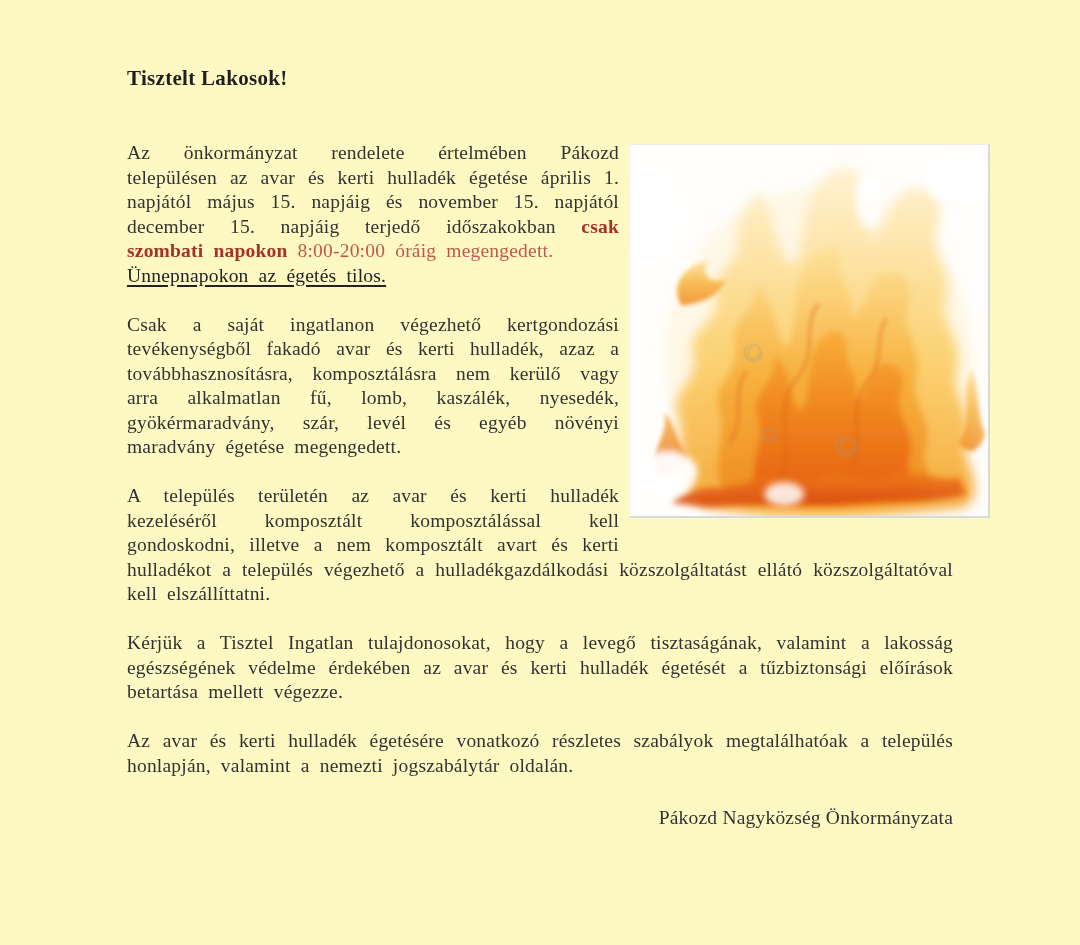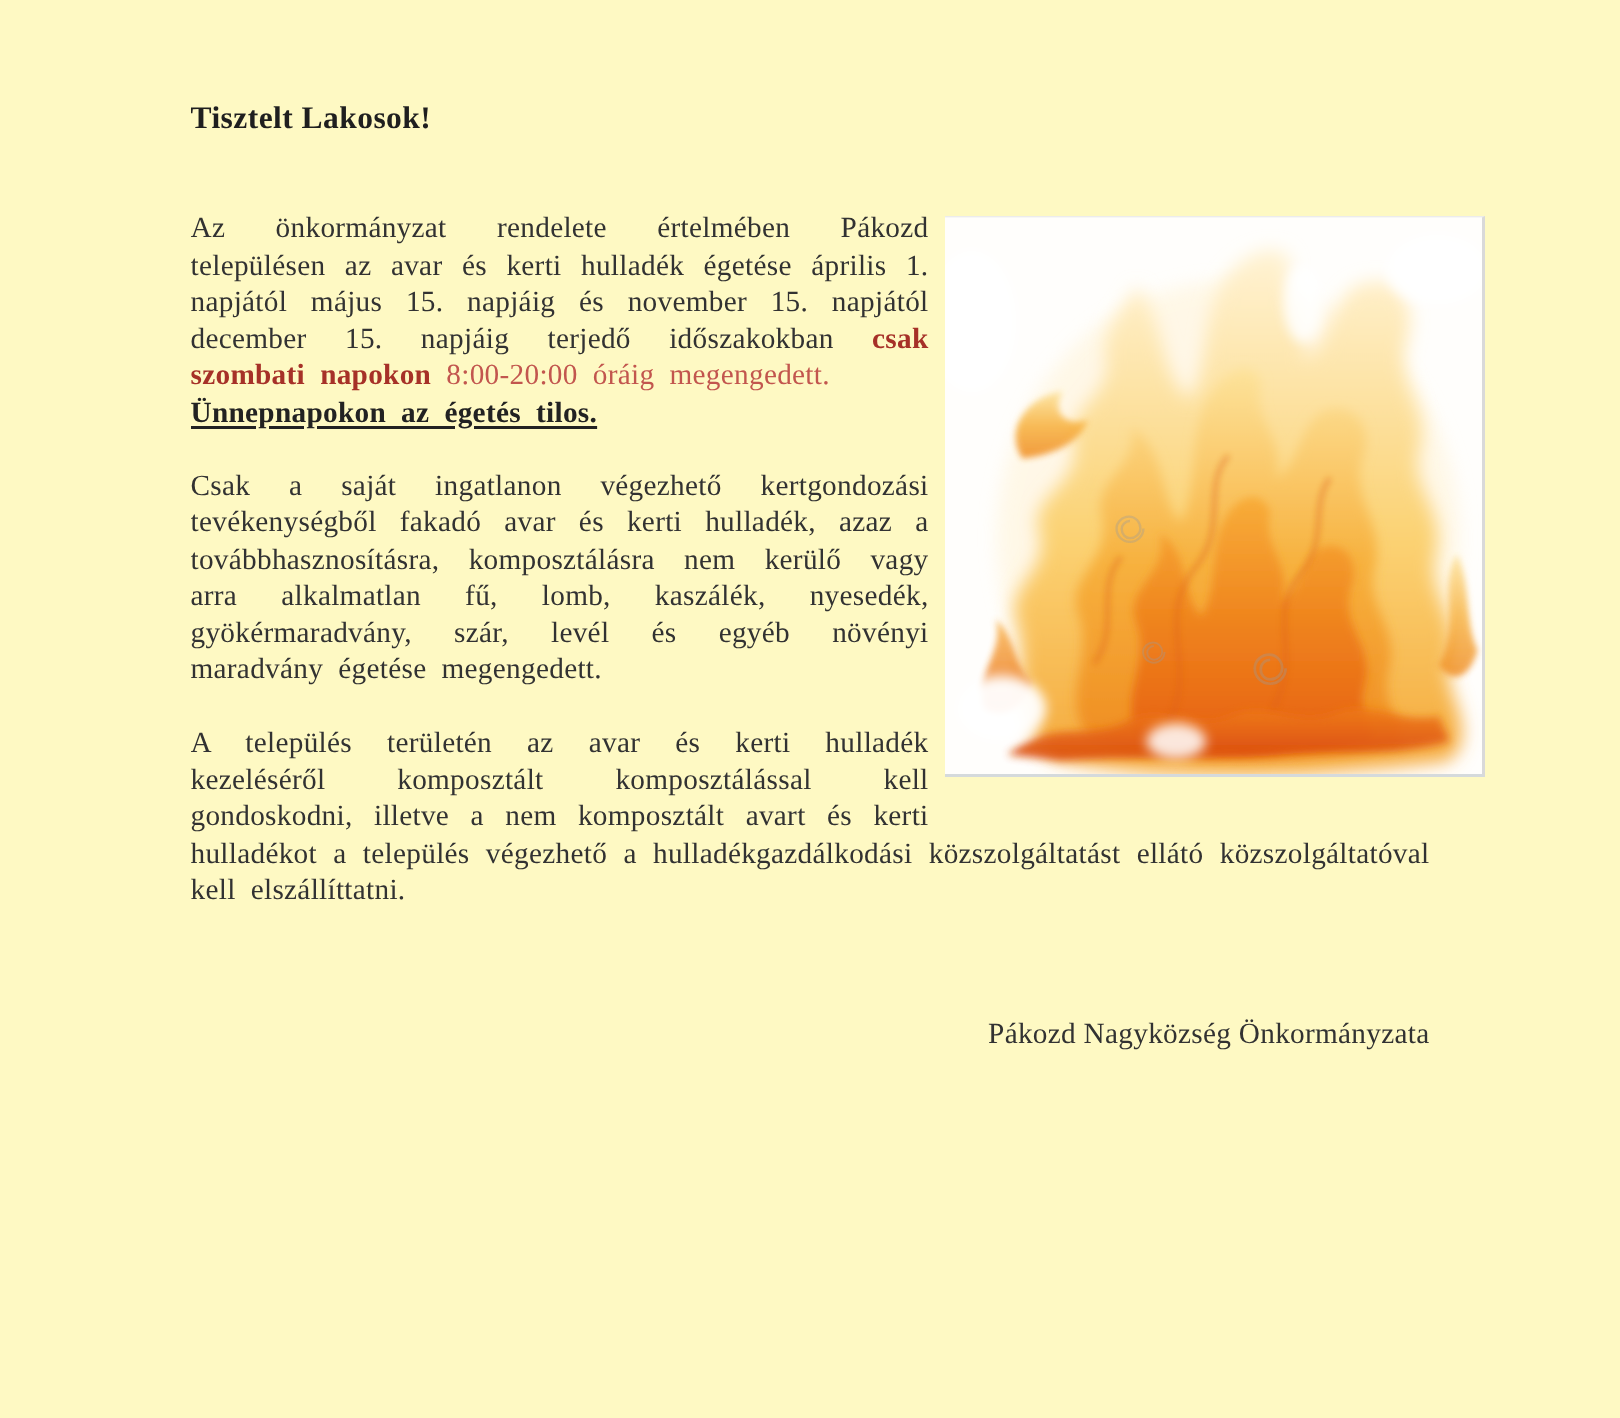--- a/index.html
+++ b/index.html
@@ -45,31 +45,31 @@
     text-align:justify;
     word-spacing:5px;
     letter-spacing:.2px;
     margin:0 0 24.5px 0;
   }
   .b{font-weight:normal;}
   .br{font-weight:bold;color:var(--red-bold);}
   .r{color:var(--red);margin-top:44px;}
   .emph-line{display:block;}
   .emph{
-    font-weight:bold;
+    font-weight:normal;
     text-decoration:underline;
     text-decoration-thickness:2px;
     text-underline-offset:3px;
     color:#222;
     margin-top:16px;
   }
   .signature{
     font-size:19.5px;
     text-align:right;
-    margin-top:72px;
+    margin-top:29px;
     letter-spacing:.2px;
   }
 </style>
 </head>
 <body>
 
 <div class="page">
   <div class="doc">
 
     <h1 class="title">Tisztelt Lakosok!</h1>
@@ -147,18 +147,20 @@
         </g>
       </svg>
     </figure>
 
     <p class="body-p"><span>Az önkormányzat rendelete értelmében Pákozd településen az avar és kerti hulladék égetése </span><span class="b">április 1. napjától május 15. napjáig és november 15. napjától december 15. napjáig terjedő időszakokban </span><span class="br">csak szombati napokon </span><span class="r">8:00-20:00 óráig megengedett.</span><span class="emph-line"><span class="emph">Ünnepnapokon az égetés tilos.</span></span></p>
 
     <p class="body-p">Csak a saját ingatlanon végezhető kertgondozási tevékenységből fakadó avar és kerti hulladék, azaz a továbbhasznosításra, komposztálásra nem kerülő vagy arra alkalmatlan fű, lomb, kaszálék, nyesedék, gyökérmaradvány, szár, levél és egyéb növényi maradvány égetése megengedett.</p>
 
     <p class="body-p"><span>A település területén az avar és kerti hulladék kezeléséről </span><span class="b">komposztált</span><span> komposztálással kell gondoskodni, illetve a nem komposztált avart és kerti hulladékot a település végezhető a hulladékgazdálkodási közszolgáltatást ellátó közszolgáltatóval kell elszállíttatni.</span></p>
 
+    <p class="body-p">Kérjük a Tisztel Ingatlan tulajdonosokat, hogy a levegő tisztaságának, valamint a lakosság egészségének védelme érdekében az avar és kerti hulladék égetését a tűzbiztonsági előírások betartása mellett végezze.</p>
 
+    <p class="body-p">Az avar és kerti hulladék égetésére vonatkozó részletes szabályok megtalálhatóak a település honlapján, valamint a nemezti jogszabálytár oldalán.</p>
 
     <p class="signature">Pákozd Nagyközség Önkormányzata</p>
 
   </div>
 </div>
 
 </body></html>

